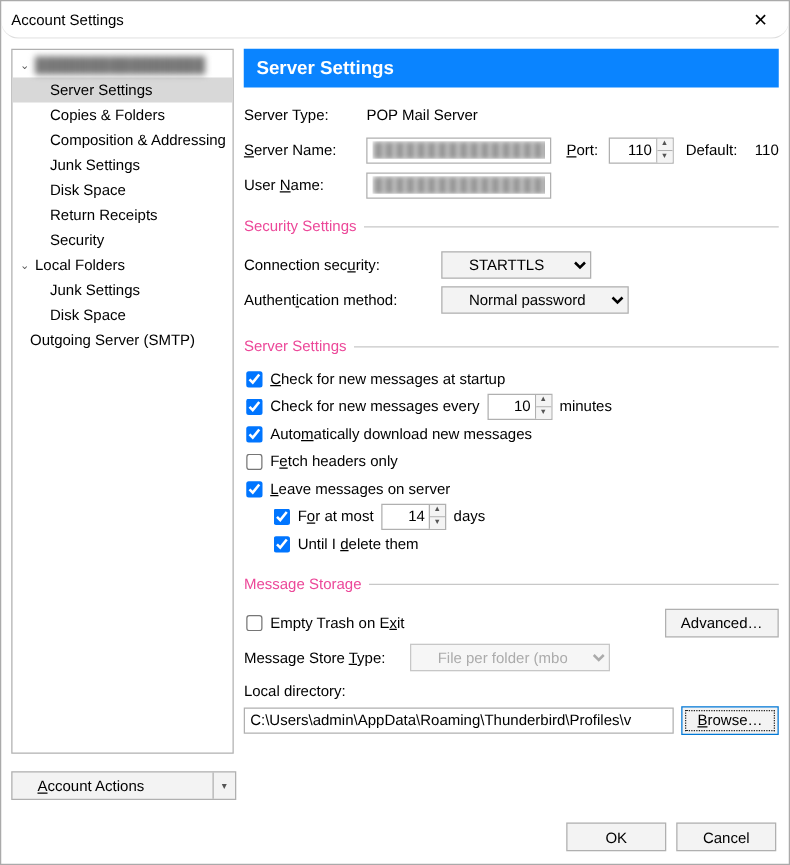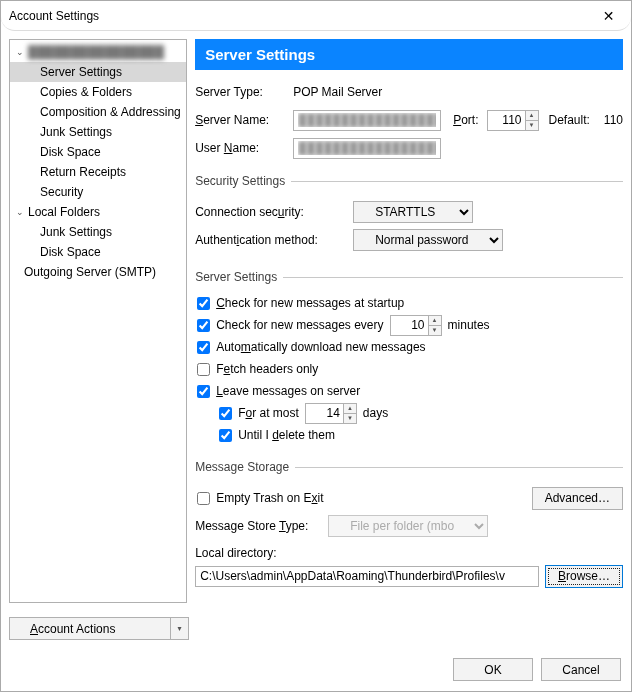--- a/index.html
+++ b/index.html
@@ -96,21 +96,21 @@
   .spinbox div{flex:1;font-size:6px;line-height:8px;text-align:center;color:#555;background:#f4f4f4;}
   .spinbox div:first-child{border-bottom:1px solid #b0b0b0;}
   fieldset.group {
     border: none;
     border-top: 1px solid #c8c8c8;
     margin: 14px 0 0 0;
     padding: 8px 0 0 0;
   }
   fieldset.group > legend {
     padding: 0 6px 0 0;
-    color: #404040;
+    color: #ec4899;
   }
   select.sel {
     border:1px solid #b0b0b0;
     height:22px;
     font:inherit;
     background:#f3f3f3;
     padding: 0 17px;
     min-width:120px;
   }
   .chk-row { display:flex; align-items:center; height:22px; }

